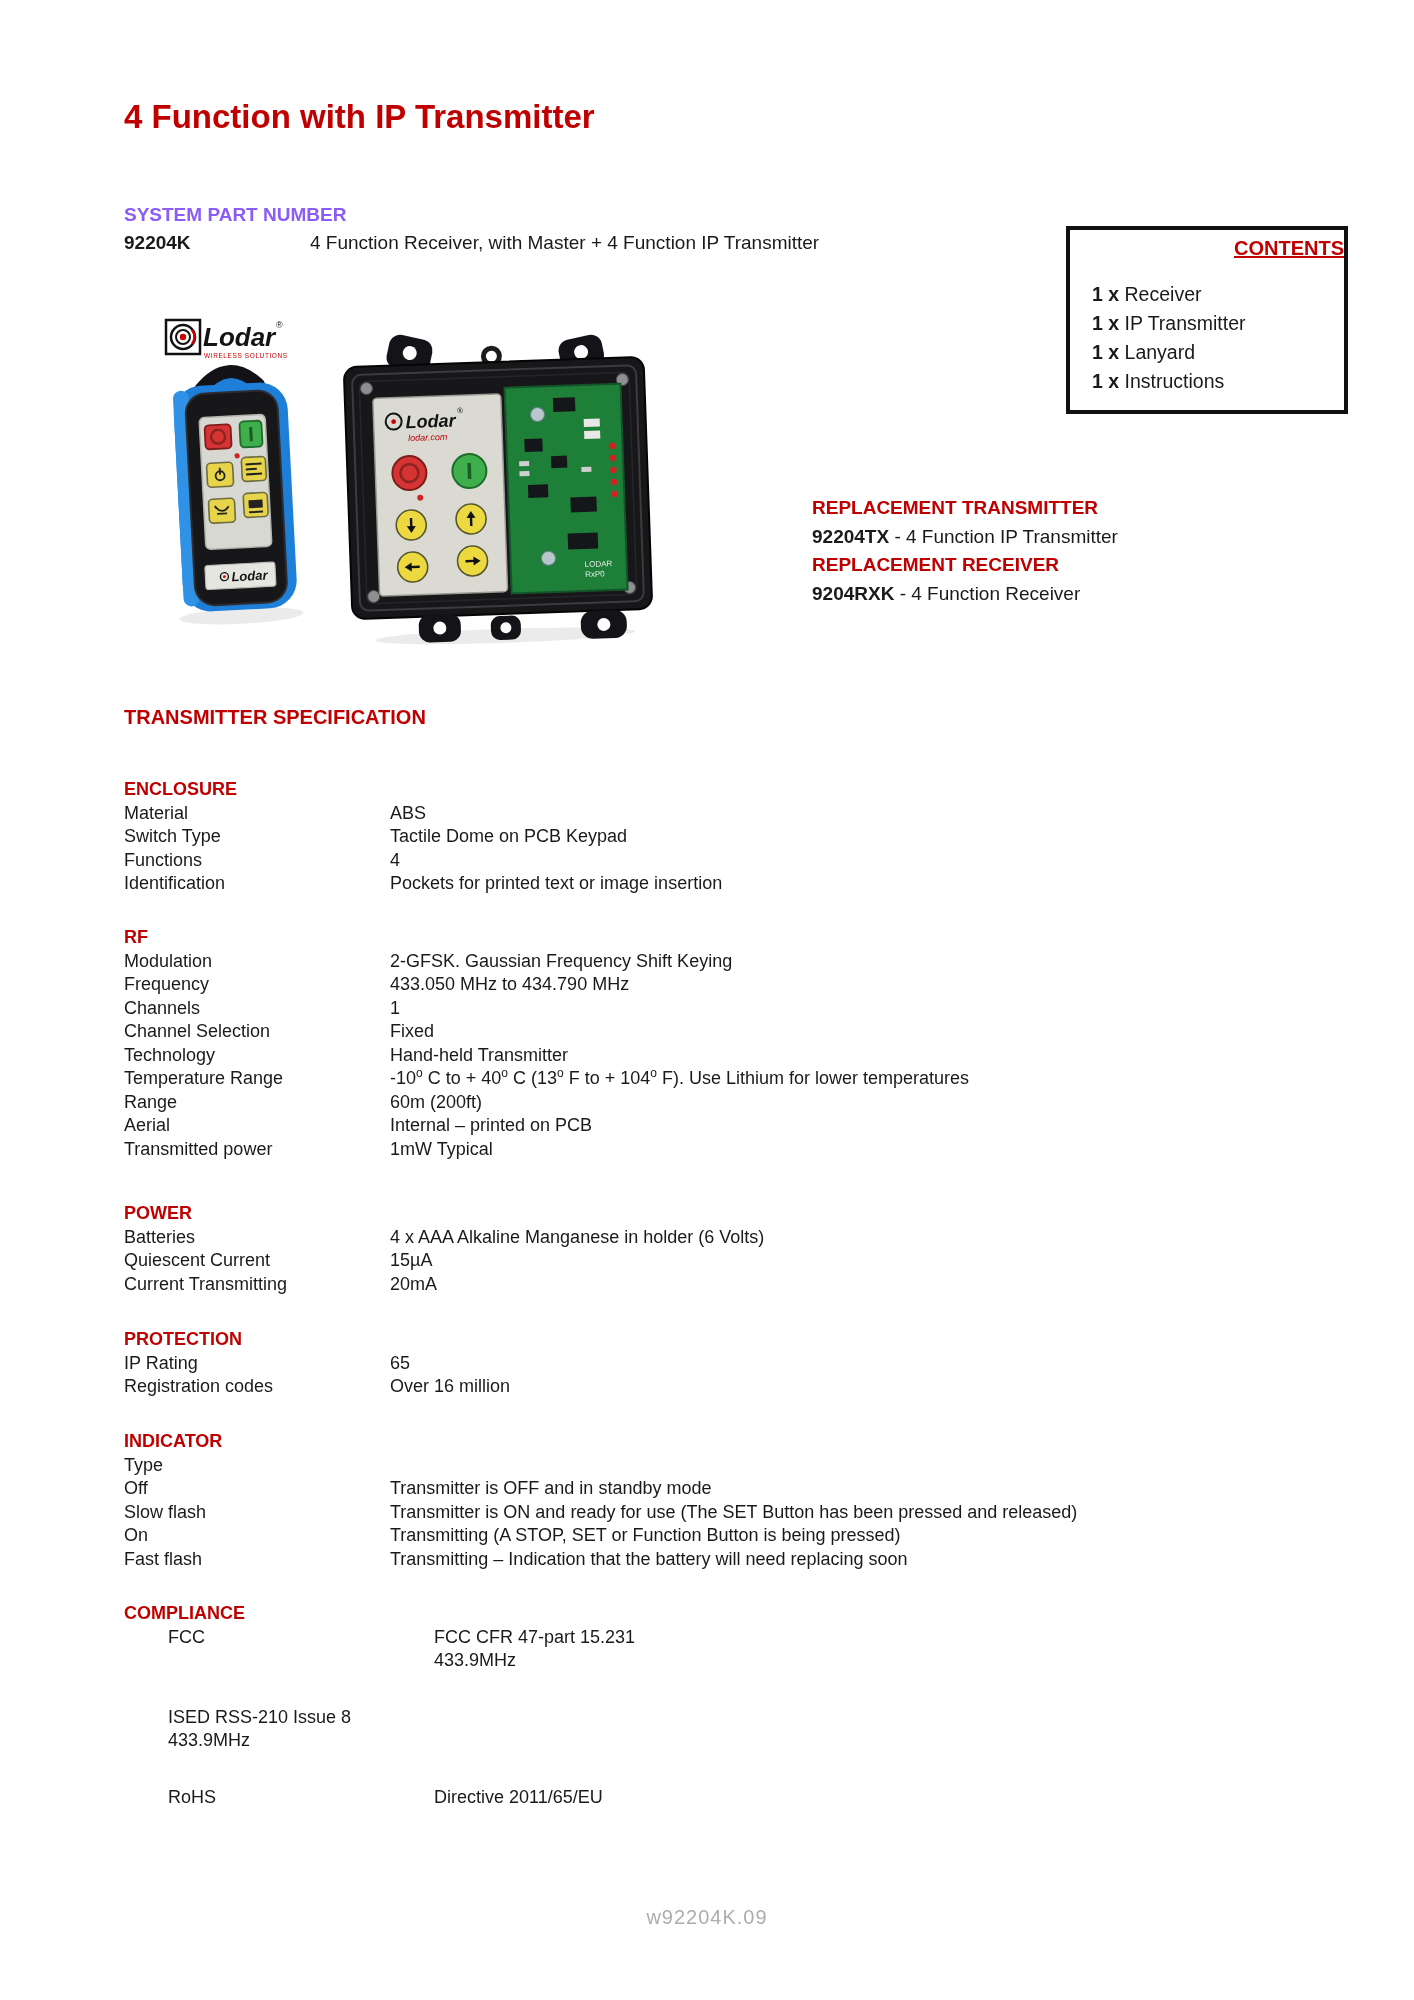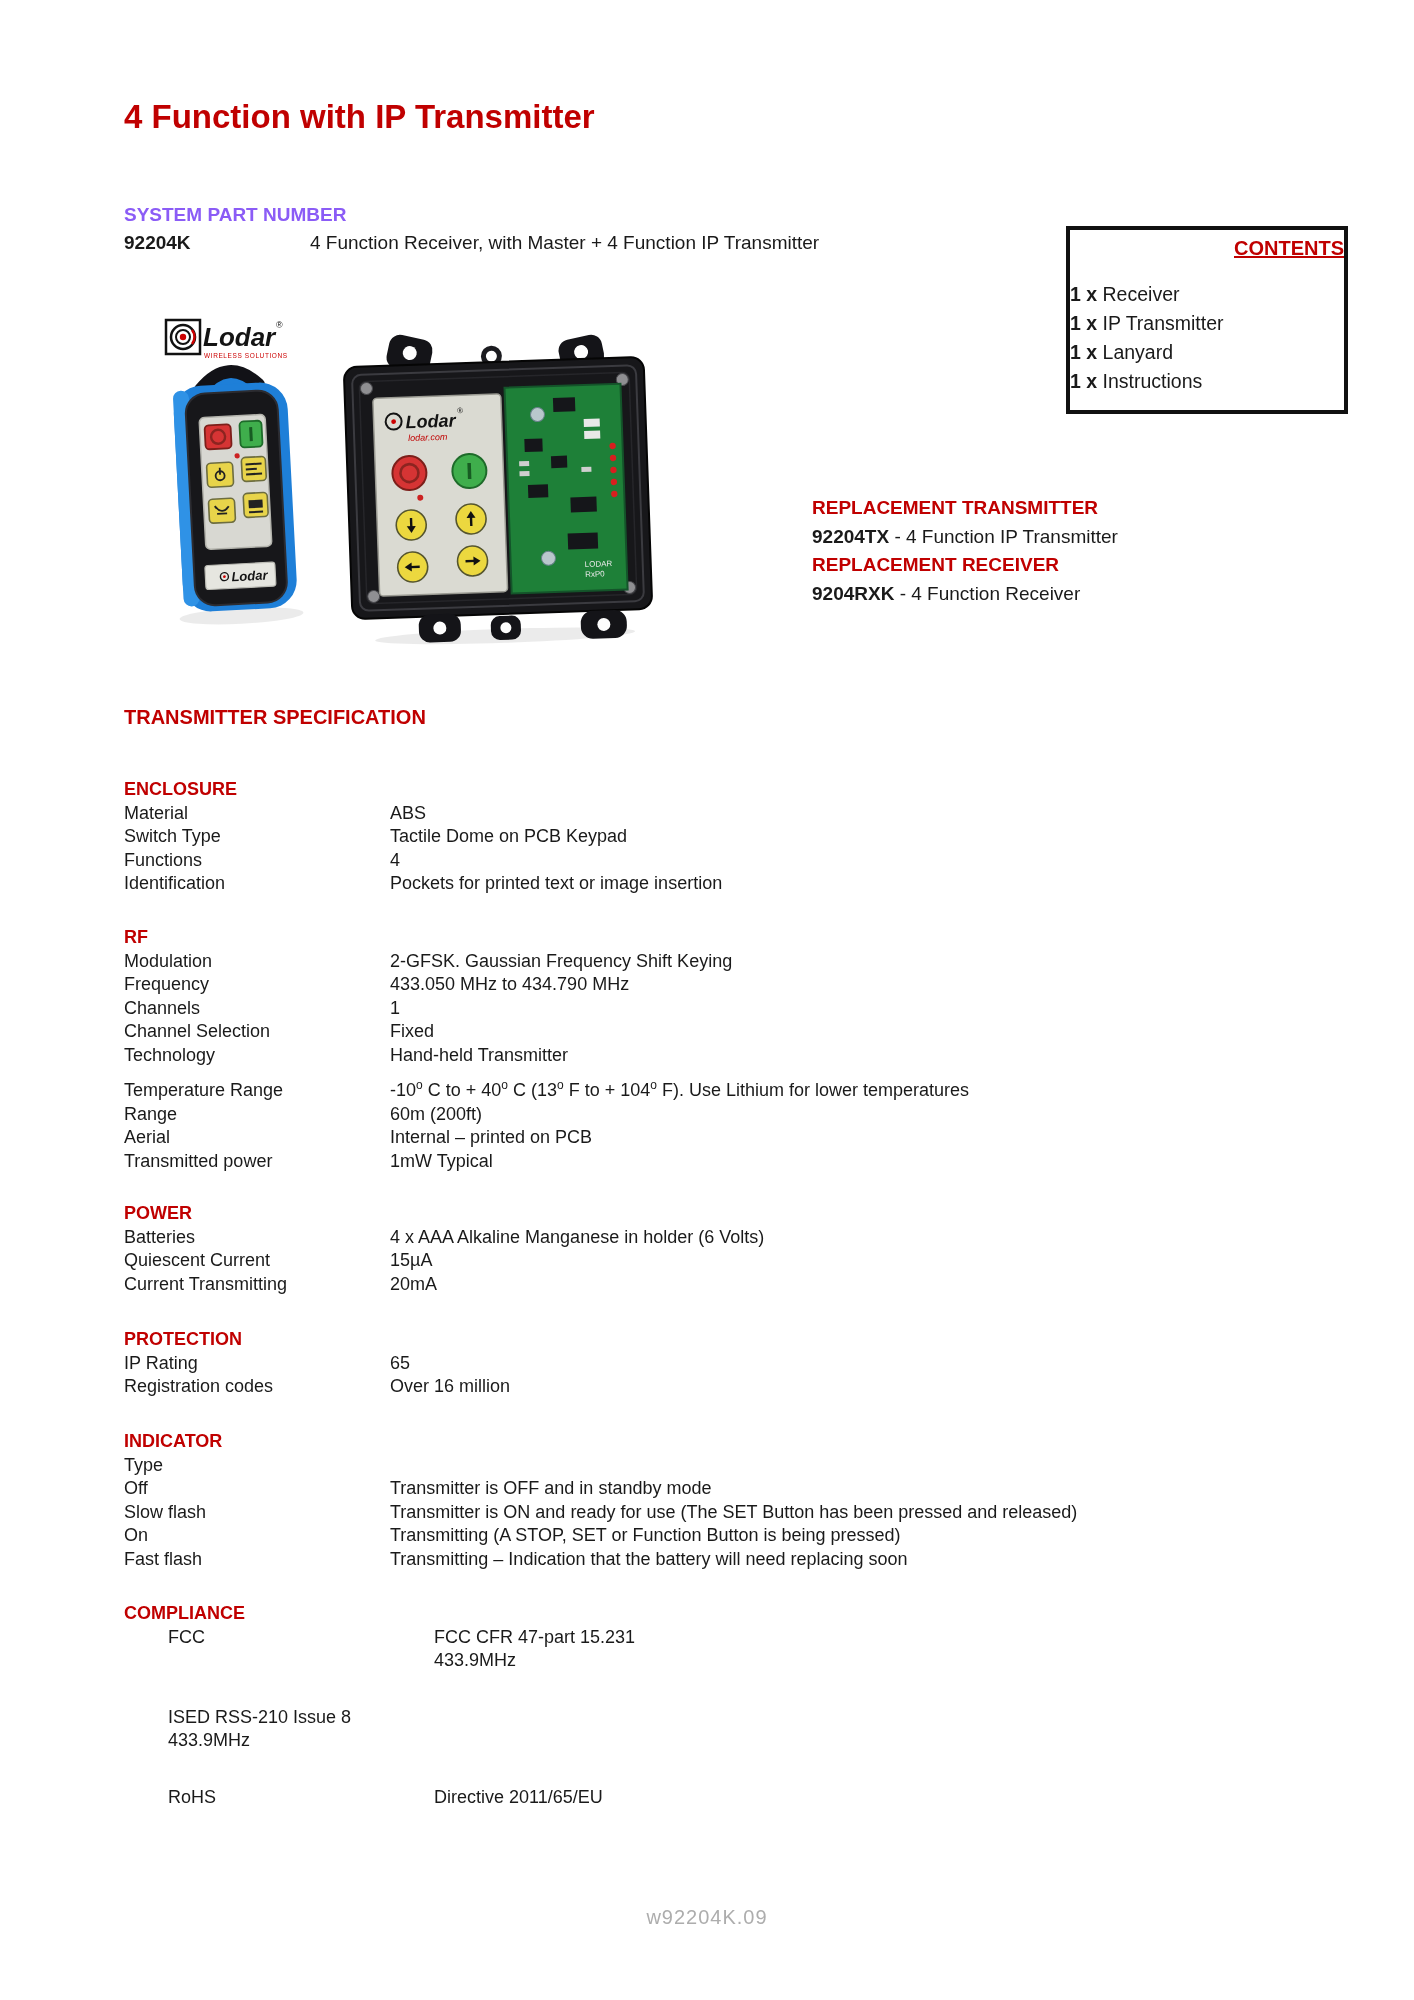--- a/index.html
+++ b/index.html
@@ -12,39 +12,39 @@
 
   .sys-heading{position:absolute;left:124px;top:204px;font-size:19px;font-weight:bold;}
   .part-row{position:absolute;left:124px;top:232px;font-size:19px;}
   .part-num{font-weight:bold;}
   .part-desc{position:absolute;left:186px;top:0;white-space:nowrap;}
 
   .contents-box{position:absolute;left:1066px;top:226px;width:282px;height:188px;
                 border:4px solid #111;box-sizing:border-box;padding-top:7px;}
   .contents-heading{text-align:right;font-size:20px;font-weight:bold;color:#c00000;
                     text-decoration:underline;margin-bottom:20px;}
-  .contents-item{font-size:19.5px;line-height:29px;}
+  .contents-item{padding-left:22px;font-size:19.5px;line-height:29px;}
   .contents-item .qty{font-weight:bold;}
 
   .replacement{position:absolute;left:812px;top:494px;font-size:19px;line-height:28.5px;}
   .rep-h{font-weight:bold;color:#c00000;}
   .rep-part{font-weight:bold;}
 
   .spec-title{position:absolute;left:124px;top:706px;font-size:20px;font-weight:bold;color:#c00000;}
 
   .spec-section{position:absolute;left:124px;width:1170px;}
   .spec-sec-heading{font-size:18px;font-weight:bold;color:#c00000;line-height:23.5px;}
   .spec-row{display:flex;line-height:23.5px;font-size:18px;}
   .spec-label{width:266px;flex:0 0 266px;}
   .spec-value{flex:1;white-space:pre-line;}
   sup.deg{font-size:12px;line-height:0;vertical-align:super;}
 
   .sec-ENCLOSURE{top:778px;}
   .sec-RF{top:926px;}
-  .sec-RF .spec-rows .spec-row:nth-of-type(6){margin-top:12px;}
+  .sec-RF .spec-rows .spec-row:nth-of-type(6){margin-top:0;}
   .sec-POWER{top:1202px;}
   .sec-PROTECTION{top:1328px;}
   .sec-INDICATOR{top:1430px;}
   .sec-COMPLIANCE{top:1602px;}
   .sec-COMPLIANCE .spec-rows .spec-row{margin-bottom:33px;margin-left:44px;}
 
   .footer{position:absolute;left:0;right:0;top:1906px;text-align:center;
           font-size:20px;color:#adadad;letter-spacing:1px;}
 
   .photo-svg{position:absolute;}

